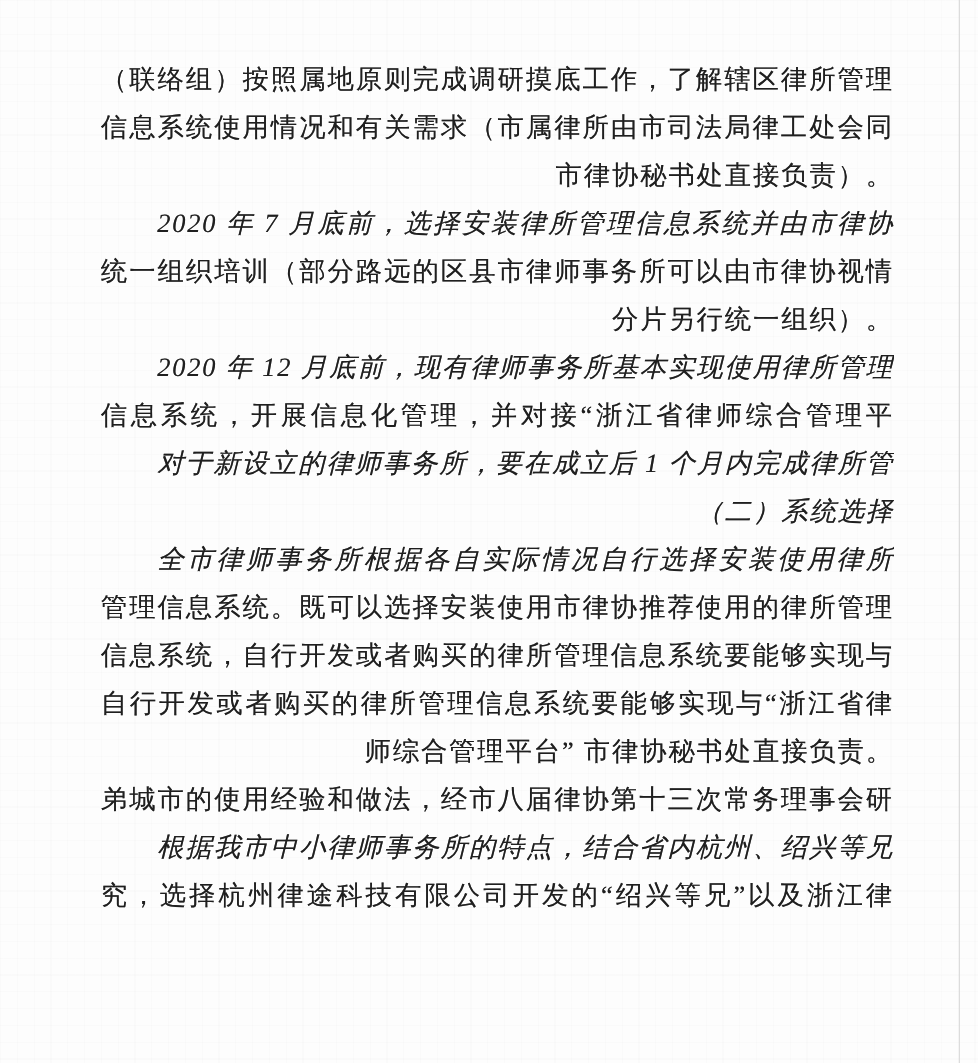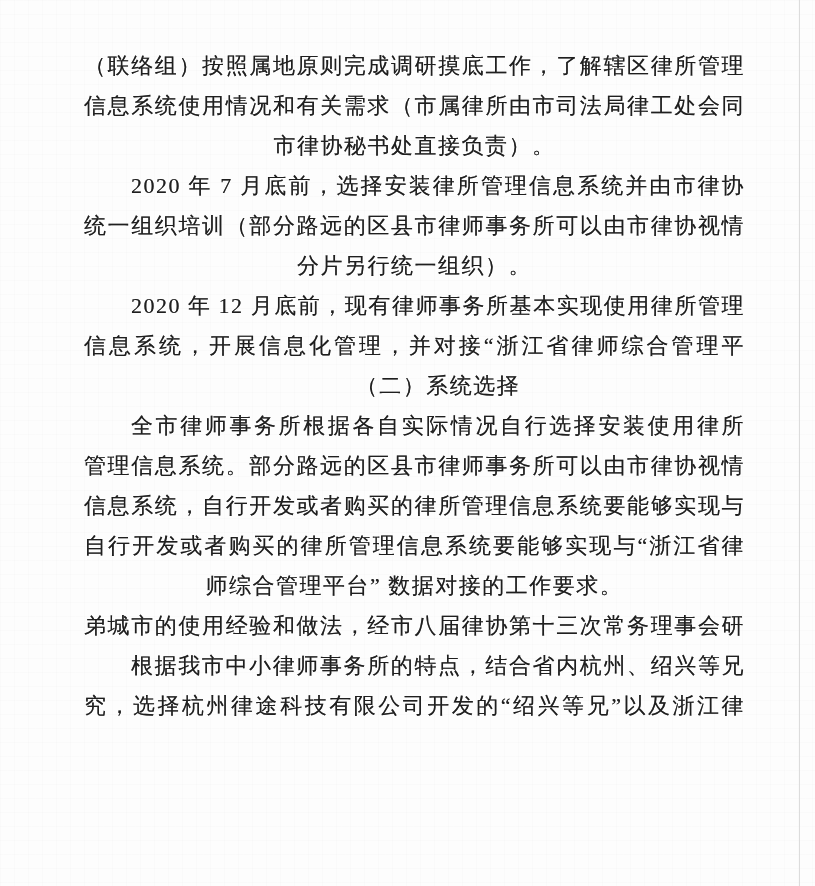--- a/index.html
+++ b/index.html
@@ -40,30 +40,31 @@
     width: 661px;
   }
   .line {
     box-sizing: border-box;
     width: 661px;
     height: 40px;
     line-height: 40px;
     font-size: 22px;
     letter-spacing: 1.5px;
     color: #1f1f1f;
-    text-align: center;
+    text-align: right;
     overflow: hidden;
     text-shadow: 0 0 0.4px rgba(0,0,0,0.55);
   }
   .line.fill {
     text-align: justify;
     text-align-last: justify;
   }
   .line.indent {
     padding-left: 47px;
+    font-style: italic;
   }
 </style>
 </head>
 <body>
 
 <div class="page">
   <div class="content">
       <div>
         <div class="line fill">（联络组）按照属地原则完成调研摸底工作，了解辖区律所管理</div>
         <div class="line fill">信息系统使用情况和有关需求（市属律所由市司法局律工处会同</div>
@@ -72,30 +73,31 @@
       <div>
         <div class="line fill indent">2020 年 7 月底前，选择安装律所管理信息系统并由市律协</div>
         <div class="line fill">统一组织培训（部分路远的区县市律师事务所可以由市律协视情</div>
         <div class="line">分片另行统一组织）。</div>
       </div>
       <div>
         <div class="line fill indent">2020 年 12 月底前，现有律师事务所基本实现使用律所管理</div>
         <div class="line fill">信息系统，开展信息化管理，并对接“浙江省律师综合管理平台”，</div>
       </div>
       <div>
+        <div class="line fill indent">对于新设立的律师事务所，要在成立后 1 个月内完成律所管</div>
       </div>
       <div>
         <div class="line indent">（二）系统选择</div>
       </div>
       <div>
         <div class="line fill indent">全市律师事务所根据各自实际情况自行选择安装使用律所</div>
-        <div class="line fill">管理信息系统。部分路远的区县市律师事务所可以由市律协视情</div>
+        <div class="line fill">管理信息系统。既可以选择安装使用市律协推荐使用的律所管理</div>
         <div class="line fill">信息系统，自行开发或者购买的律所管理信息系统要能够实现与</div>
         <div class="line fill">自行开发或者购买的律所管理信息系统要能够实现与“浙江省律</div>
-        <div class="line">师综合管理平台” 数据对接的工作要求。</div>
+        <div class="line">师综合管理平台” 市律协秘书处直接负责。</div>
       </div>
       <div>
         <div class="line fill">弟城市的使用经验和做法，经市八届律协第十三次常务理事会研</div>
         <div class="line fill indent">根据我市中小律师事务所的特点，结合省内杭州、绍兴等兄</div>
         <div class="line fill">究，选择杭州律途科技有限公司开发的“绍兴等兄”以及浙江律</div>
       </div>
     </div>
   <div class="edge-line"></div>
 </div>
 

